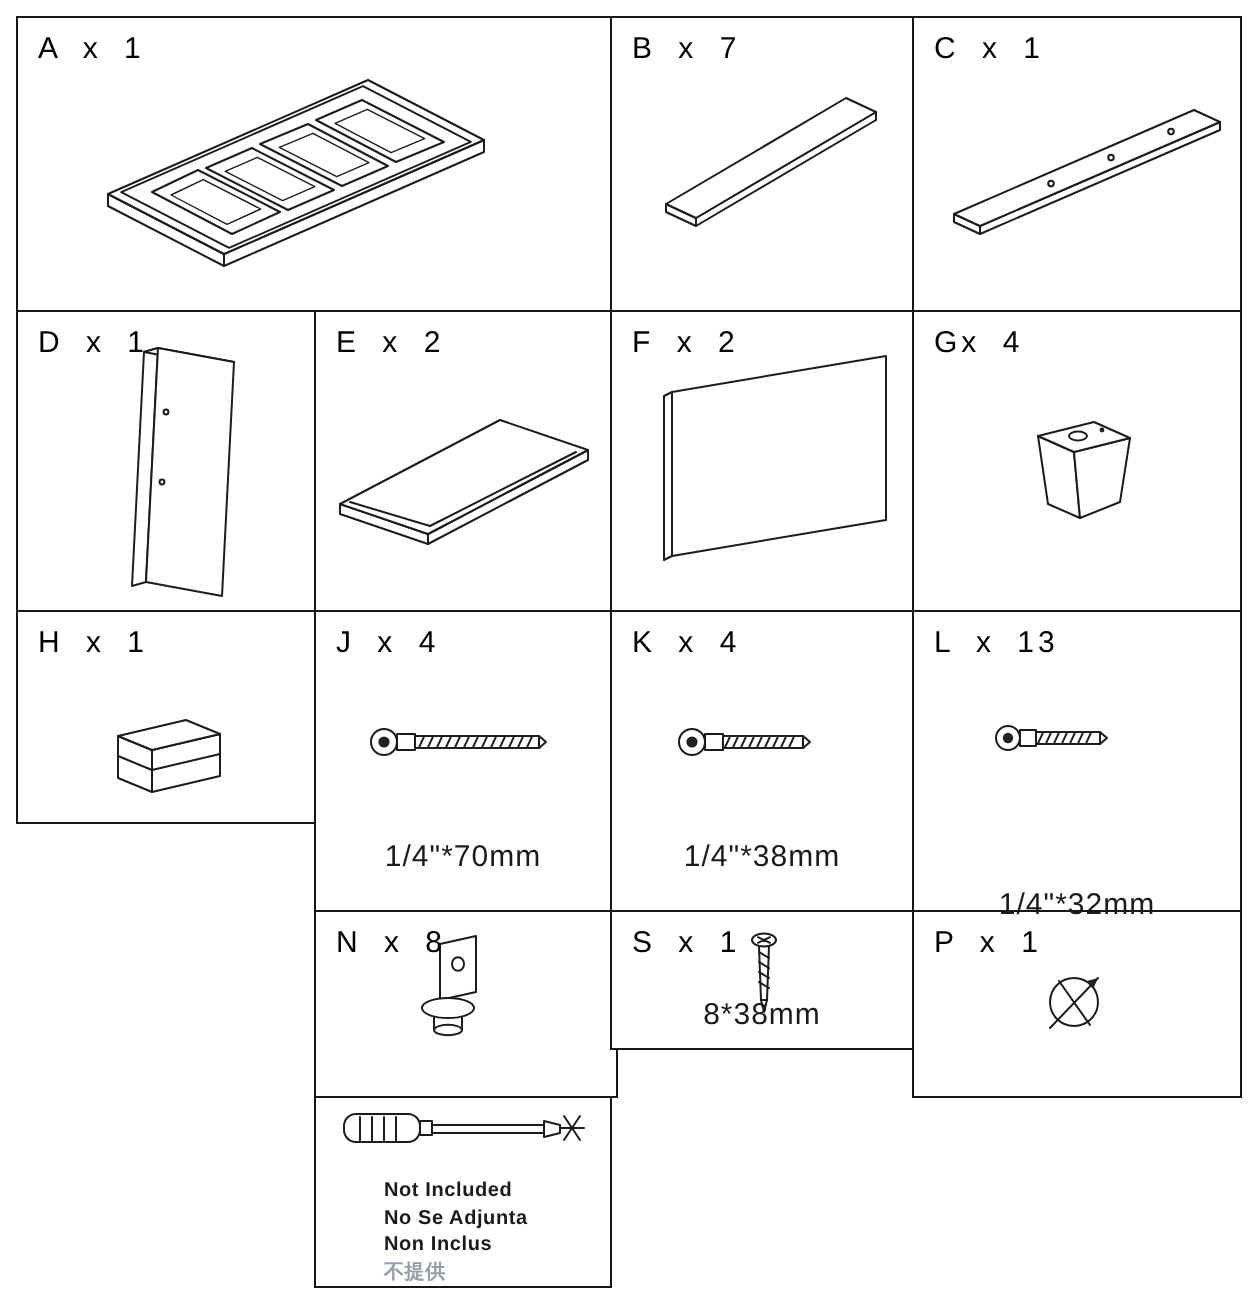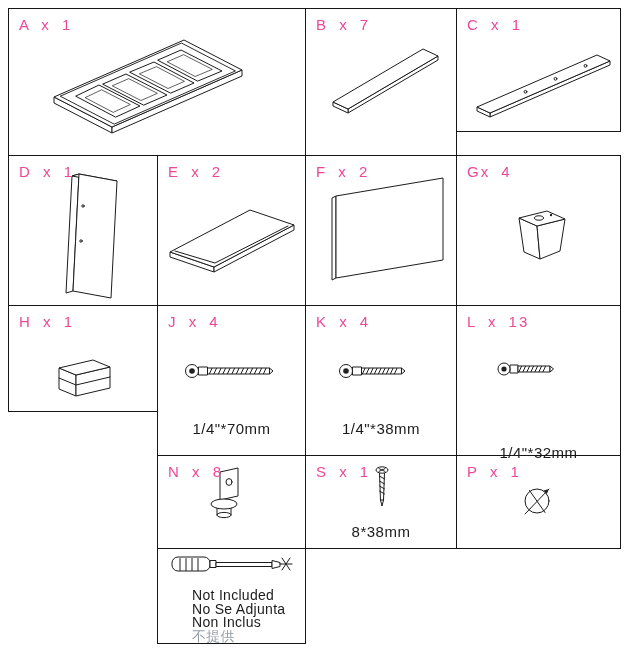--- a/index.html
+++ b/index.html
@@ -1,29 +1,29 @@
 <!DOCTYPE html>
 <html><head>
 <meta charset="utf-8">
 <style>
   html,body{margin:0;padding:0;background:#fff;}
   .page{position:relative;width:627px;height:650px;background:#fff;overflow:hidden;
         font-family:"Liberation Sans",sans-serif;color:#1b1b1b;}
   .cell{position:absolute;box-sizing:border-box;border:1px solid #161616;background:#fff;}
   .lbl{position:absolute;top:7px;left:10px;font-size:15px;letter-spacing:2px;word-spacing:5px;
-       white-space:pre;z-index:2;color:#ec4899;}
+       white-space:pre;z-index:2;color:#000000;}
   .spec{position:absolute;bottom:18px;left:0;right:0;text-align:center;font-size:15px;
         letter-spacing:.5px;z-index:2;color:#1b1b1b;}
   .spec.low{bottom:8px;}
   .cell svg{position:absolute;left:0;top:0;z-index:1;}
   .s{stroke:#1c1c1c;stroke-width:1;fill:none;stroke-linejoin:round;stroke-linecap:round;}
   .f{stroke:#1c1c1c;stroke-width:1;fill:#ffffff;stroke-linejoin:round;}
   .d{fill:#222;stroke:none;}
-  .notes{position:absolute;left:34px;top:40px;font-size:14px;line-height:13.5px;
-         letter-spacing:.3px;z-index:2;}
+  .notes{position:absolute;left:34px;top:40px;font-size:10px;line-height:13.5px;
+         letter-spacing:.3px;z-index:2;font-weight:bold;}
   .notes .muted{color:#979da7;}
 </style>
 </head>
 <body>
 
 <div class="page">
 
   <div class="cell" style="left:8px;top:8px;width:298px;height:148px">
     <span class="lbl">A x 1</span>
     <svg width="296" height="146" viewBox="0 0 296 146">
@@ -44,21 +44,21 @@
 
   <div class="cell" style="left:305px;top:8px;width:152px;height:148px">
     <span class="lbl">B x 7</span>
     <svg width="150" height="146" viewBox="0 0 150 146">
       <polygon class="f" points="42,100 132,47 132,51 42,104"></polygon>
       <polygon class="f" points="27,93 42,100 42,104 27,97"></polygon>
       <polygon class="f" points="27,93 117,40 132,47 42,100"></polygon>
     </svg>
   </div>
 
-  <div class="cell" style="left:456px;top:8px;width:165px;height:124px">
+  <div class="cell" style="left:456px;top:8px;width:165px;height:148px">
     <span class="lbl">C x 1</span>
     <svg width="163" height="146" viewBox="0 0 163 146">
       <polygon class="f" points="33,104 153,52 153,56 33,108"></polygon>
       <polygon class="f" points="20,98 33,104 33,108 20,102"></polygon>
       <polygon class="f" points="20,98 140,46 153,52 33,104"></polygon>
       <circle class="s" cx="68.5" cy="82.8" r="1.4"></circle>
       <circle class="s" cx="98.5" cy="69.8" r="1.4"></circle>
       <circle class="s" cx="128.5" cy="56.8" r="1.4"></circle>
     </svg>
   </div>
@@ -157,21 +157,21 @@
     <span class="lbl">N x 8</span>
     <svg width="147" height="92" viewBox="0 0 147 92">
       <polygon class="f" points="62,16 80,12 80,40 62,44"></polygon>
       <ellipse class="s" cx="71" cy="26" rx="3" ry="3.4"></ellipse>
       <ellipse class="f" cx="66" cy="59" rx="7" ry="2.6"></ellipse>
       <path class="s" d="M59,50 59,59M73,50 73,59"></path>
       <ellipse class="f" cx="66" cy="48" rx="13" ry="5"></ellipse>
     </svg>
   </div>
 
-  <div class="cell" style="left:305px;top:455px;width:152px;height:94px">
+  <div class="cell" style="left:305px;top:455px;width:152px;height:70px">
     <span class="lbl">S x 1</span>
     <svg width="150" height="92" viewBox="0 0 150 92">
       <path class="s" d="M73.5,17 74.5,44M78.5,17 77.5,44"></path>
       <path class="s" d="M73.5 20 78.5 23M73.5 25 78.5 28M73.5 30 78.5 33M73.5 35 78.5 38"></path>
       <polygon class="f" points="74.5,44 77.5,44 76,50"></polygon>
       <ellipse class="f" cx="76" cy="14" rx="6" ry="3.2"></ellipse>
       <path class="s" d="M73,12.6 79,15.4M79,12.6 73,15.4"></path>
     </svg>
     <div class="spec low">8*38mm</div>
   </div>

